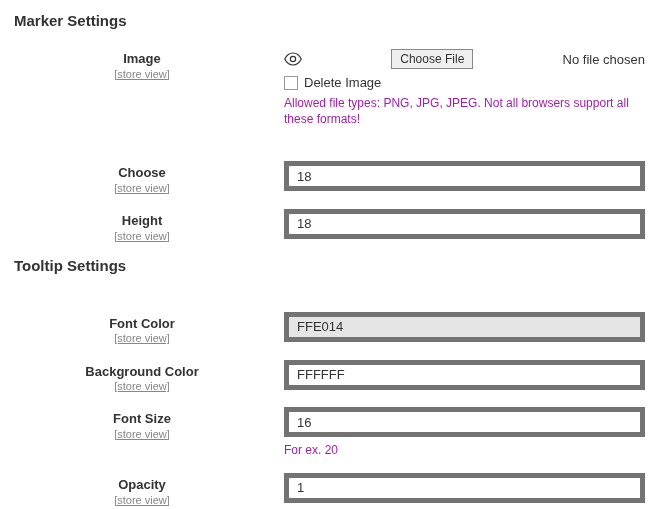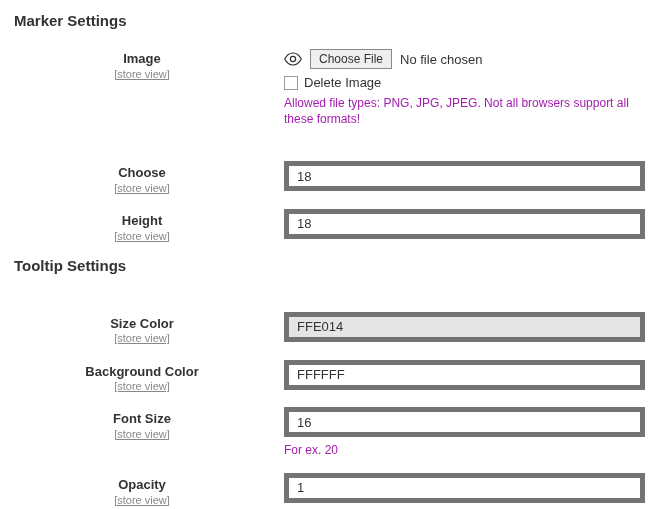--- a/index.html
+++ b/index.html
@@ -64,20 +64,21 @@
     color: #a21caf;
     margin-top: 6px;
     line-height: 1.3;
   }
   .file-line {
     display: flex;
     align-items: center;
     gap: 8px;
     margin-bottom: 6px;
     margin-top: 2px;
+    justify-content: space-between;
   }
   .eye-icon svg {
     display: block;
   }
   .file-button {
     font-size: 12px;
     font-family: inherit;
     padding: 2px 8px;
     border: 1px solid #888;
     background: #efefef;
@@ -158,21 +159,21 @@
     <input type="text" class="text-input" value="18" style="">
   </div>
 </div>
 
 <div class="section-title">Tooltip Settings</div>
 
 <div class="section-gap"></div>
 
 <div class="field-row">
   <div class="label-col">
-    <div class="label-main">Size Color</div>
+    <div class="label-main">Font Color</div>
     <div class="label-scope">[store view]</div>
   </div>
   <div class="input-col">
     <input type="text" class="text-input highlight" value="FFE014" style="">
   </div>
 </div>
 
 <div class="field-row">
   <div class="label-col">
     <div class="label-main">Background Color</div>

